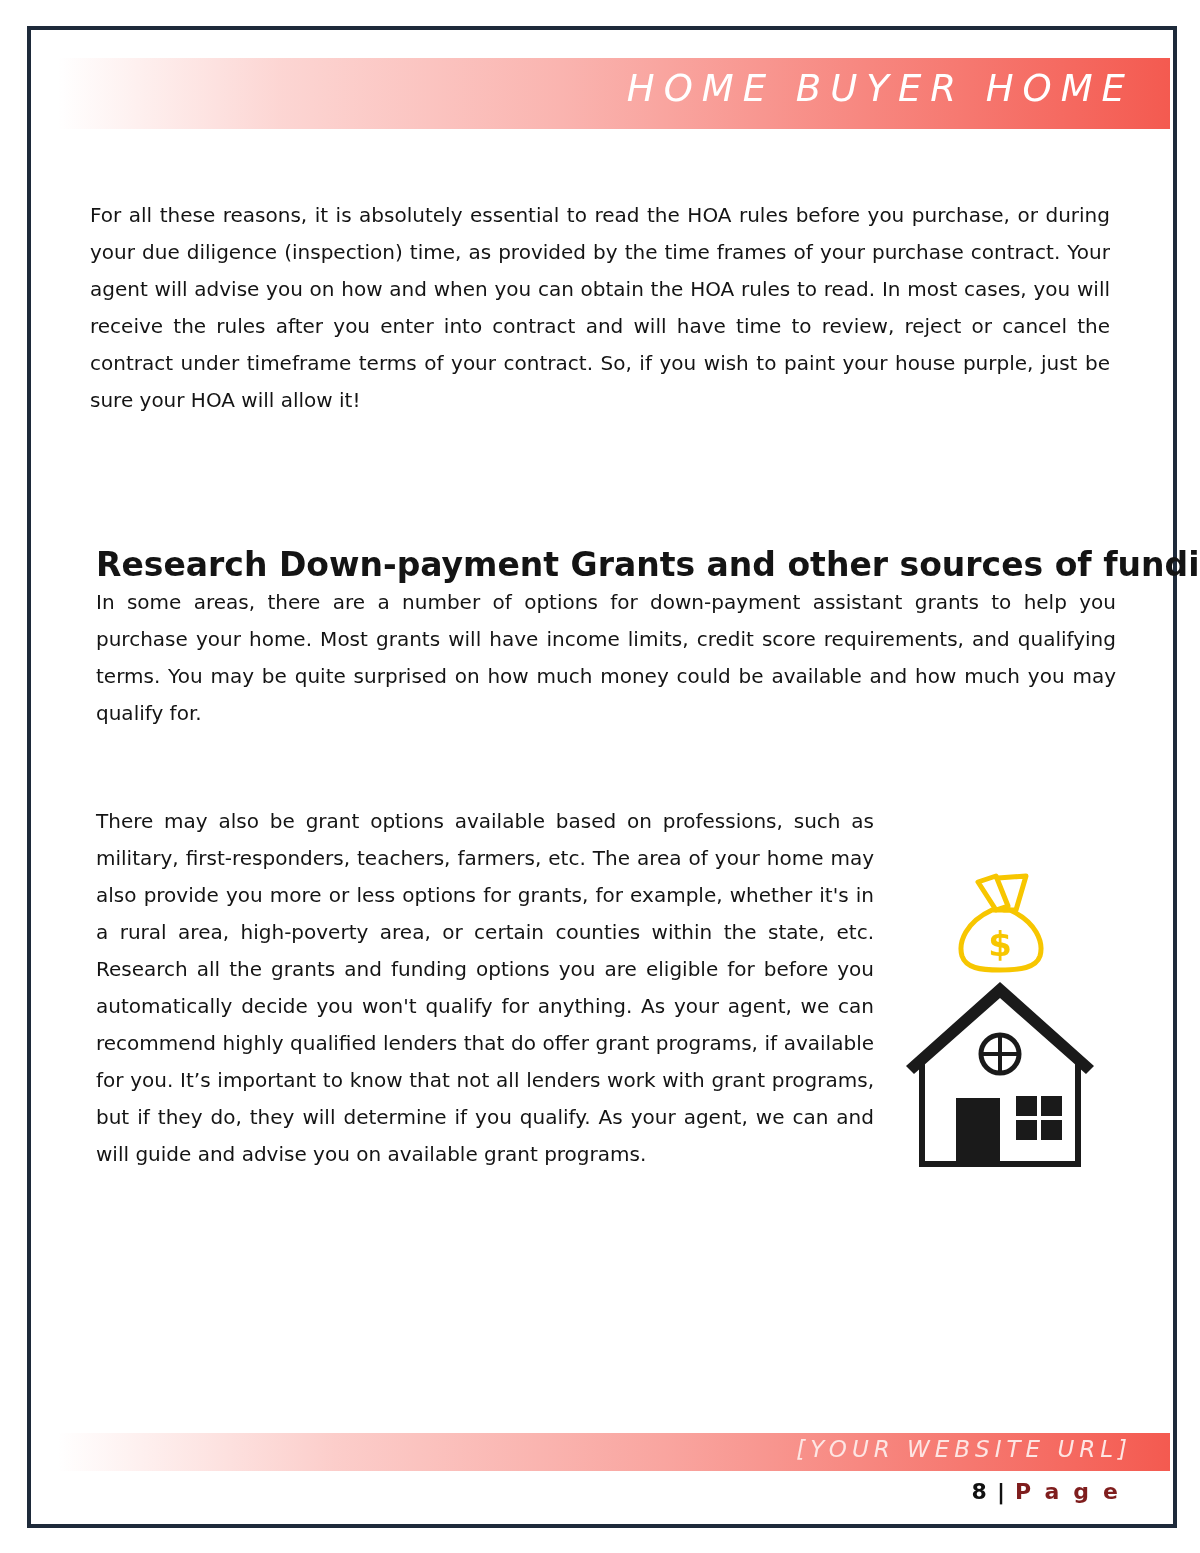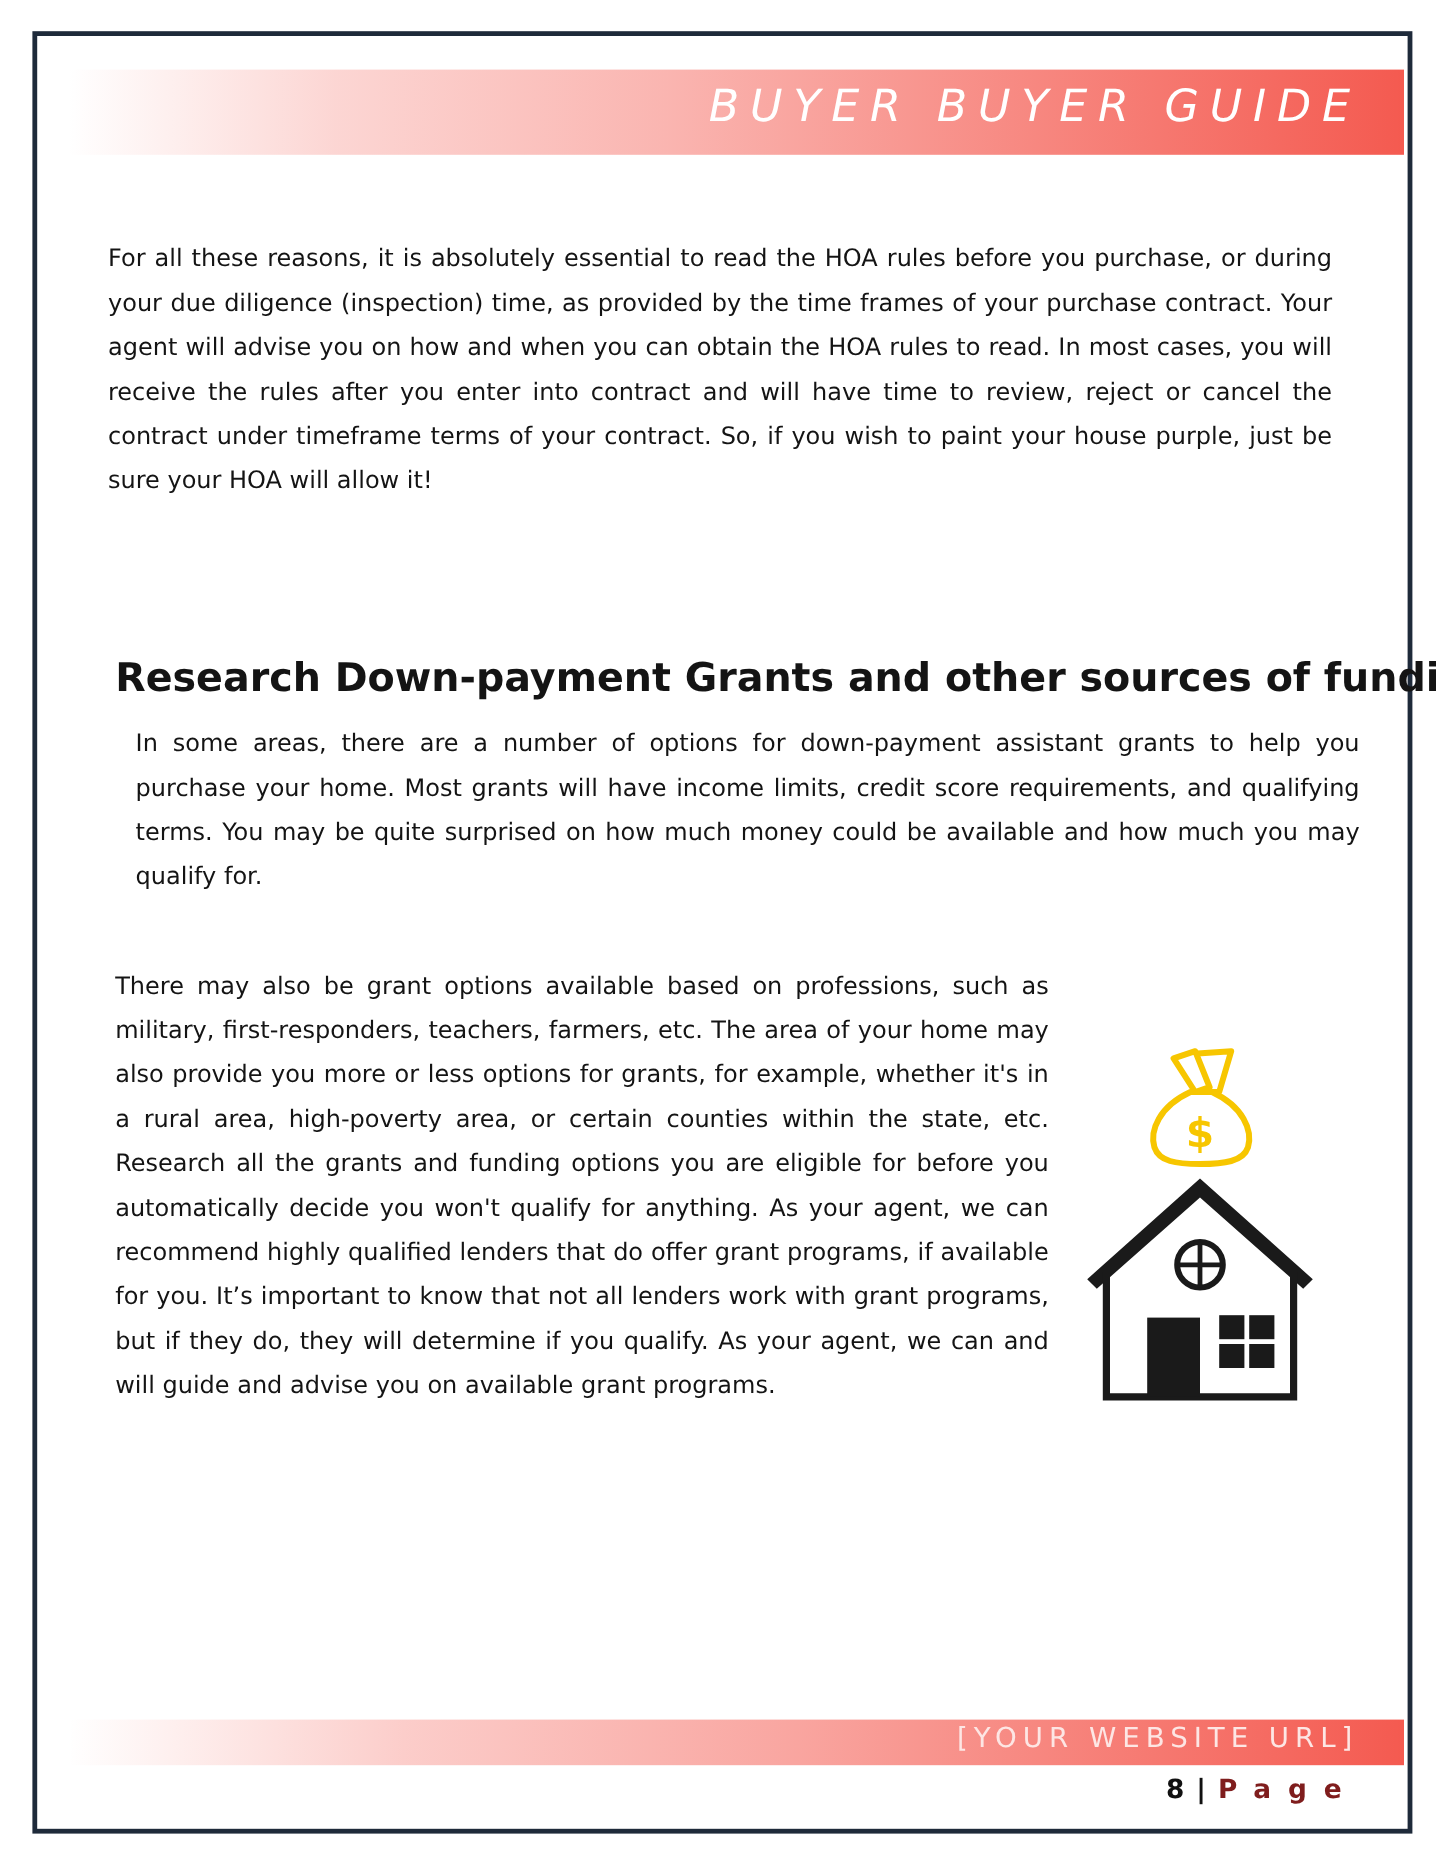--- a/index.html
+++ b/index.html
@@ -3,45 +3,45 @@
 <meta charset="utf-8">
 <style>
   html, body { margin: 0; padding: 0; background: #ffffff; }
   body { width: 1200px; height: 1553px; position: relative; overflow: hidden; font-family: "DejaVu Sans", sans-serif; color: #111; }
   .frame { position: absolute; left: 27px; top: 26px; width: 1142px; height: 1494px; border: 4px solid #1e2a3a; box-sizing: content-box; }
   .header-band { position: absolute; left: 57px; top: 58px; width: 1113px; height: 71px;
     background: linear-gradient(to right, rgba(244,90,80,0) 0%, rgba(244,90,80,0.25) 20%, rgba(244,90,80,0.45) 45%, rgba(244,90,80,0.7) 70%, #f45a50 100%); }
   .header-title { position: absolute; right: 66px; top: 67px; font-family: "DejaVu Sans", sans-serif; font-weight: 200; font-style: italic; font-size: 37px; letter-spacing: 9px; color: #ffffff; white-space: nowrap; }
   .footer-band { position: absolute; left: 57px; top: 1433px; width: 1113px; height: 38px;
     background: linear-gradient(to right, rgba(244,90,80,0) 0%, rgba(244,90,80,0.3) 25%, rgba(244,90,80,0.55) 55%, rgba(244,90,80,0.8) 80%, #f45a50 100%); }
-  .footer-url { position: absolute; right: 68px; top: 1436px; font-size: 23px; letter-spacing: 5px; color: #fde6e4; white-space: nowrap; }
+  .footer-url { position: absolute; right: 68px; top: 1436px; font-size: 23px; font-style: italic; letter-spacing: 5px; color: #fde6e4; white-space: nowrap; }
   .page-num { position: absolute; right: 68px; top: 1479px; font-size: 22px; font-weight: bold; white-space: nowrap; }
   .page-num .num { color: #111; }
   .page-num .sep { color: #111; margin: 0 10px; }
   .page-num .word { color: #7f1d1d; letter-spacing: 14px; }
   .para { position: absolute; font-size: 20px; line-height: 37px; text-align: justify; color: #141414; }
   .p1 { left: 90px; top: 197px; width: 1020px; }
   .heading { position: absolute; left: 96px; top: 545px; font-size: 33px; font-weight: bold; color: #141414; white-space: nowrap; }
   .p2 { left: 96px; top: 584px; width: 1020px; }
   .p3 { left: 96px; top: 803px; width: 778px; }
   .illustration { position: absolute; left: 900px; top: 870px; width: 200px; height: 300px; }
 </style>
 </head>
 <body>
 
 <div class="frame"></div>
 
 <div class="header-band"></div>
-<div class="header-title">BUYER BUYER GUIDE</div>
+<div class="header-title">HOME BUYER HOME</div>
 
 <p class="para p1" style="margin:0">For all these reasons, it is absolutely essential to read the HOA rules before you purchase, or during your due diligence (inspection) time, as provided by the time frames of your purchase contract. Your agent will advise you on how and when you can obtain the HOA rules to read.  In most cases, you will receive the rules after you enter into contract and will have time to review, reject or cancel the contract under timeframe terms of your contract. So, if you wish to paint your house purple, just be sure your HOA will allow it!</p>
 
 <div class="heading">Research Down-payment Grants and other sources of funding:</div>
 
-<p class="para p2" style="margin:17px">In some areas, there are a number of options for down-payment assistant grants to help you purchase your home.  Most grants will have income limits, credit score requirements, and qualifying terms. You may be quite surprised on how much money could be available and how much you may qualify for.</p>
+<p class="para p2" style="margin:0">In some areas, there are a number of options for down-payment assistant grants to help you purchase your home.  Most grants will have income limits, credit score requirements, and qualifying terms. You may be quite surprised on how much money could be available and how much you may qualify for.</p>
 
 <p class="para p3" style="margin:0">There may also be grant options available based on professions, such as military, first-responders, teachers, farmers, etc. The area of your home may also provide you more or less options for grants, for example, whether it's in a rural area, high-poverty area, or certain counties within the state, etc. Research all the grants and funding options you are eligible for before you automatically decide you won't qualify for anything.  As your agent, we can recommend highly qualified lenders that do offer grant programs, if available for you. It’s important to know that not all lenders work with grant programs, but if they do, they will determine if you qualify. As your agent, we can and will guide and advise you on available grant programs.</p>
 
 <div class="illustration">
   <svg width="200" height="300" viewBox="0 0 200 300" xmlns="http://www.w3.org/2000/svg">
     <g fill="none" stroke="#f7c600" stroke-width="5" stroke-linejoin="round" stroke-linecap="round">
       <path d="M78 12 L96 6 L108 36 L96 40 Z"></path>
       <path d="M98 8 L126 6 L116 40 L104 40"></path>
       <path d="M92 40 C66 52, 58 72, 62 86 C66 98, 80 100, 100 100 C120 100, 136 98, 140 86 C144 72, 136 52, 110 40 Z"></path>
       <text x="100" y="86" text-anchor="middle" font-family="DejaVu Sans, sans-serif" font-weight="bold" font-size="34" fill="#f7c600" stroke="none">$</text>

